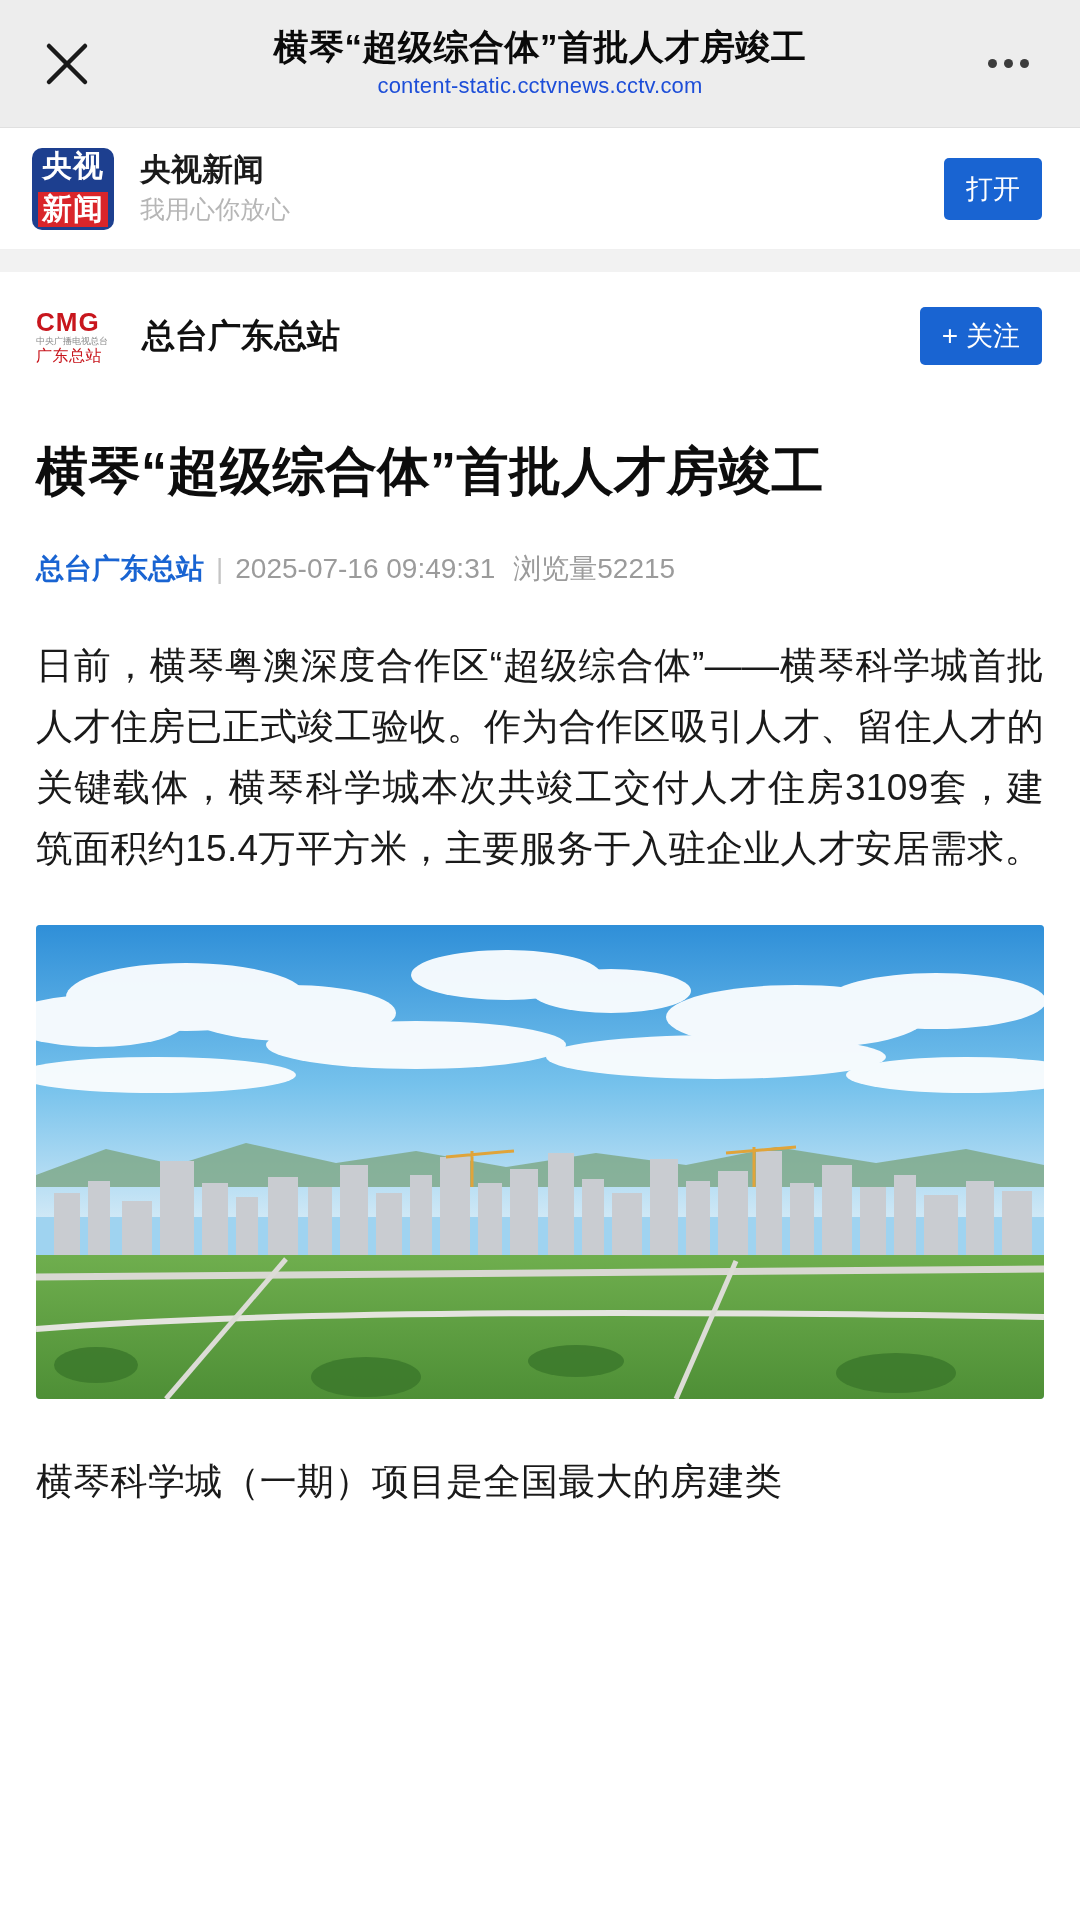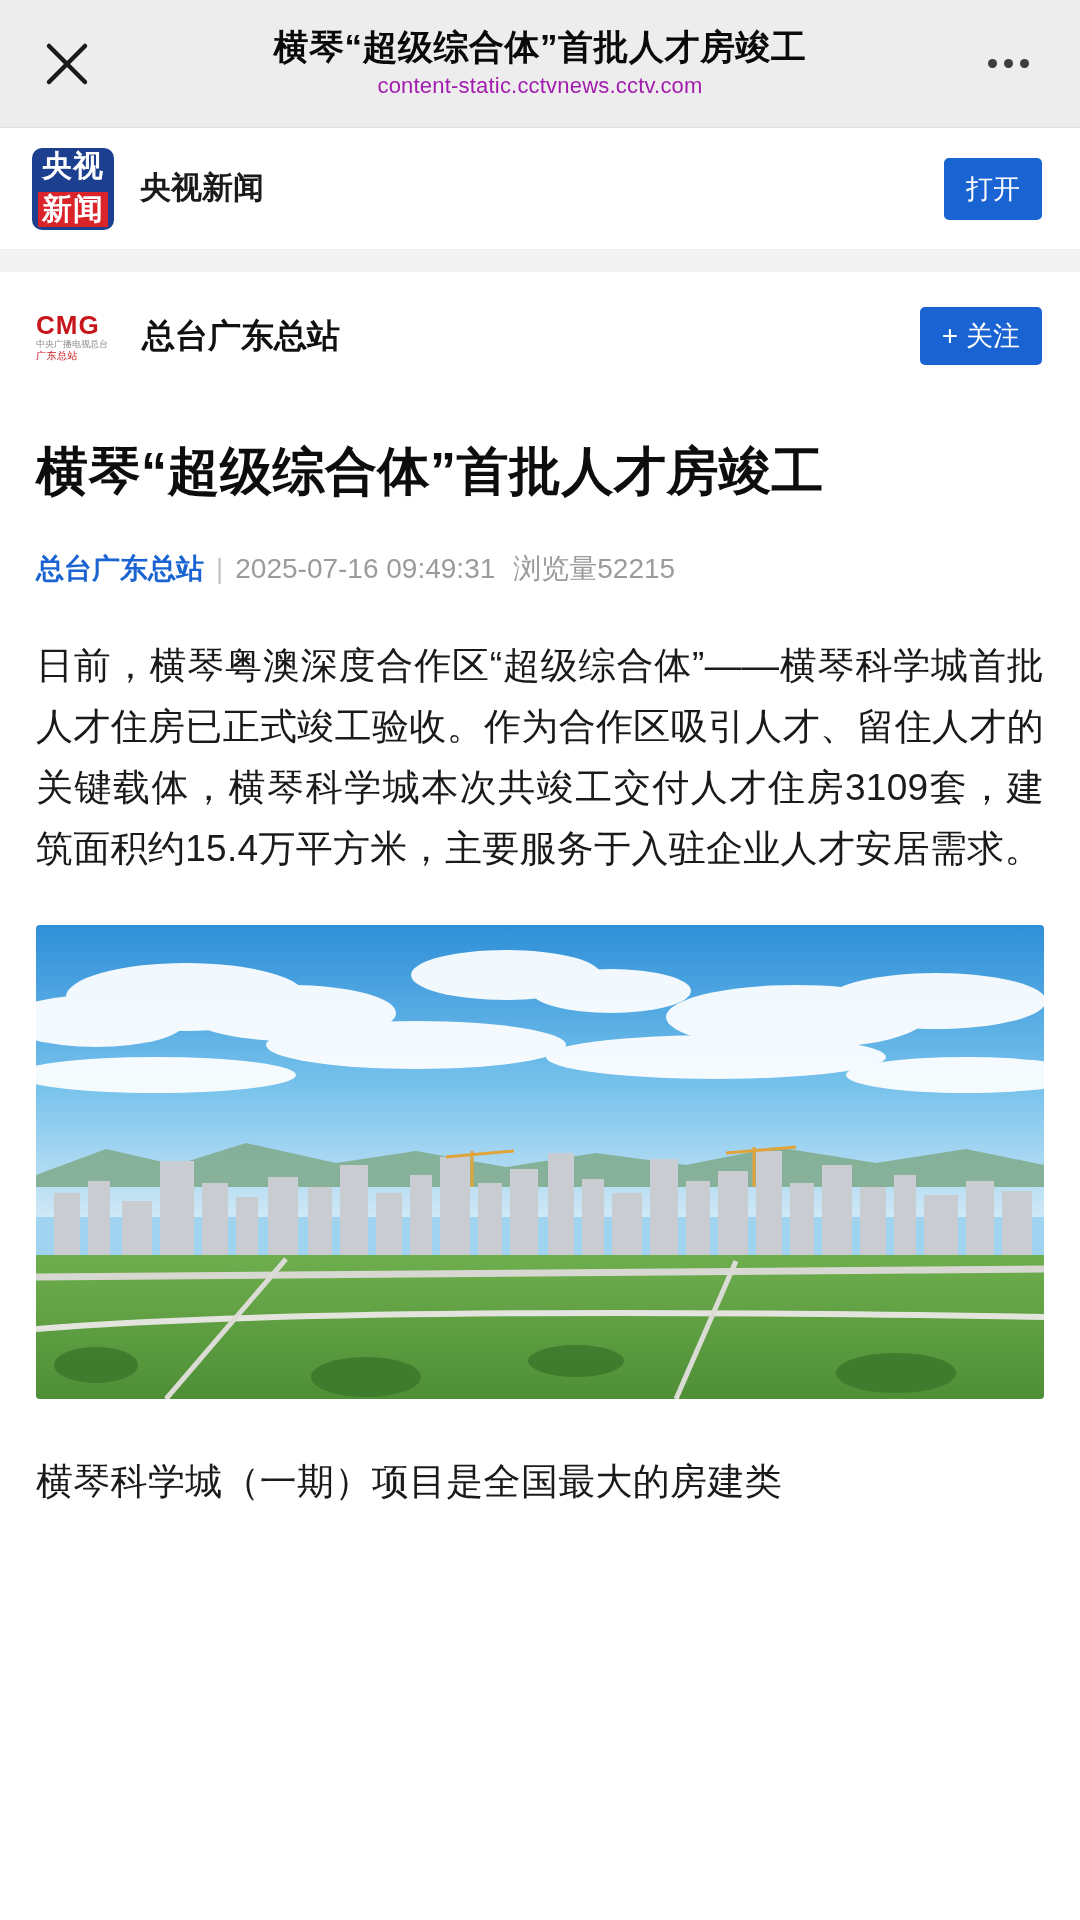--- a/index.html
+++ b/index.html
@@ -30,21 +30,21 @@
   }
   .topbar-title {
     font-size: 35px;
     font-weight: 700;
     color: #0a0a0a;
     letter-spacing: 0.5px;
     line-height: 1.1;
   }
   .topbar-url {
     font-size: 22px;
-    color: #a21caf;
+    color: #1d4ed8;
     letter-spacing: 0.2px;
   }
   .close-btn {
     position: absolute;
     left: 38px;
     top: 50%;
     transform: translateY(-50%);
     width: 58px;
     height: 58px;
     display: flex;
@@ -164,21 +164,21 @@
     letter-spacing: 1px;
     line-height: 1;
   }
   .cmg-logo .cmg-mid {
     font-size: 9px;
     color: #8a8a8a;
     letter-spacing: 0px;
     line-height: 1;
   }
   .cmg-logo .cmg-bot {
-    font-size: 10px;
+    font-size: 16px;
     color: #c8161d;
     line-height: 1;
     letter-spacing: 0.5px;
   }
   .publisher-name {
     margin-left: 22px;
     font-size: 33px;
     font-weight: 700;
     color: #111;
     flex: 1 1 auto;
@@ -274,20 +274,21 @@
   </div>
 </div>
 
 <div class="apppromo">
   <div class="app-logo">
     <span class="l1">央视</span>
     <span class="l2">新闻</span>
   </div>
   <div class="app-text">
     <div class="app-name">央视新闻</div>
+    <div class="app-slogan">我用心你放心</div>
   </div>
   <button class="open-btn">打开</button>
 </div>
 
 <div class="gap-strip"></div>
 
 <div class="publisher">
   <div class="cmg-logo">
     <div class="cmg-top">CMG</div>
     <div class="cmg-mid">中央广播电视总台</div>

